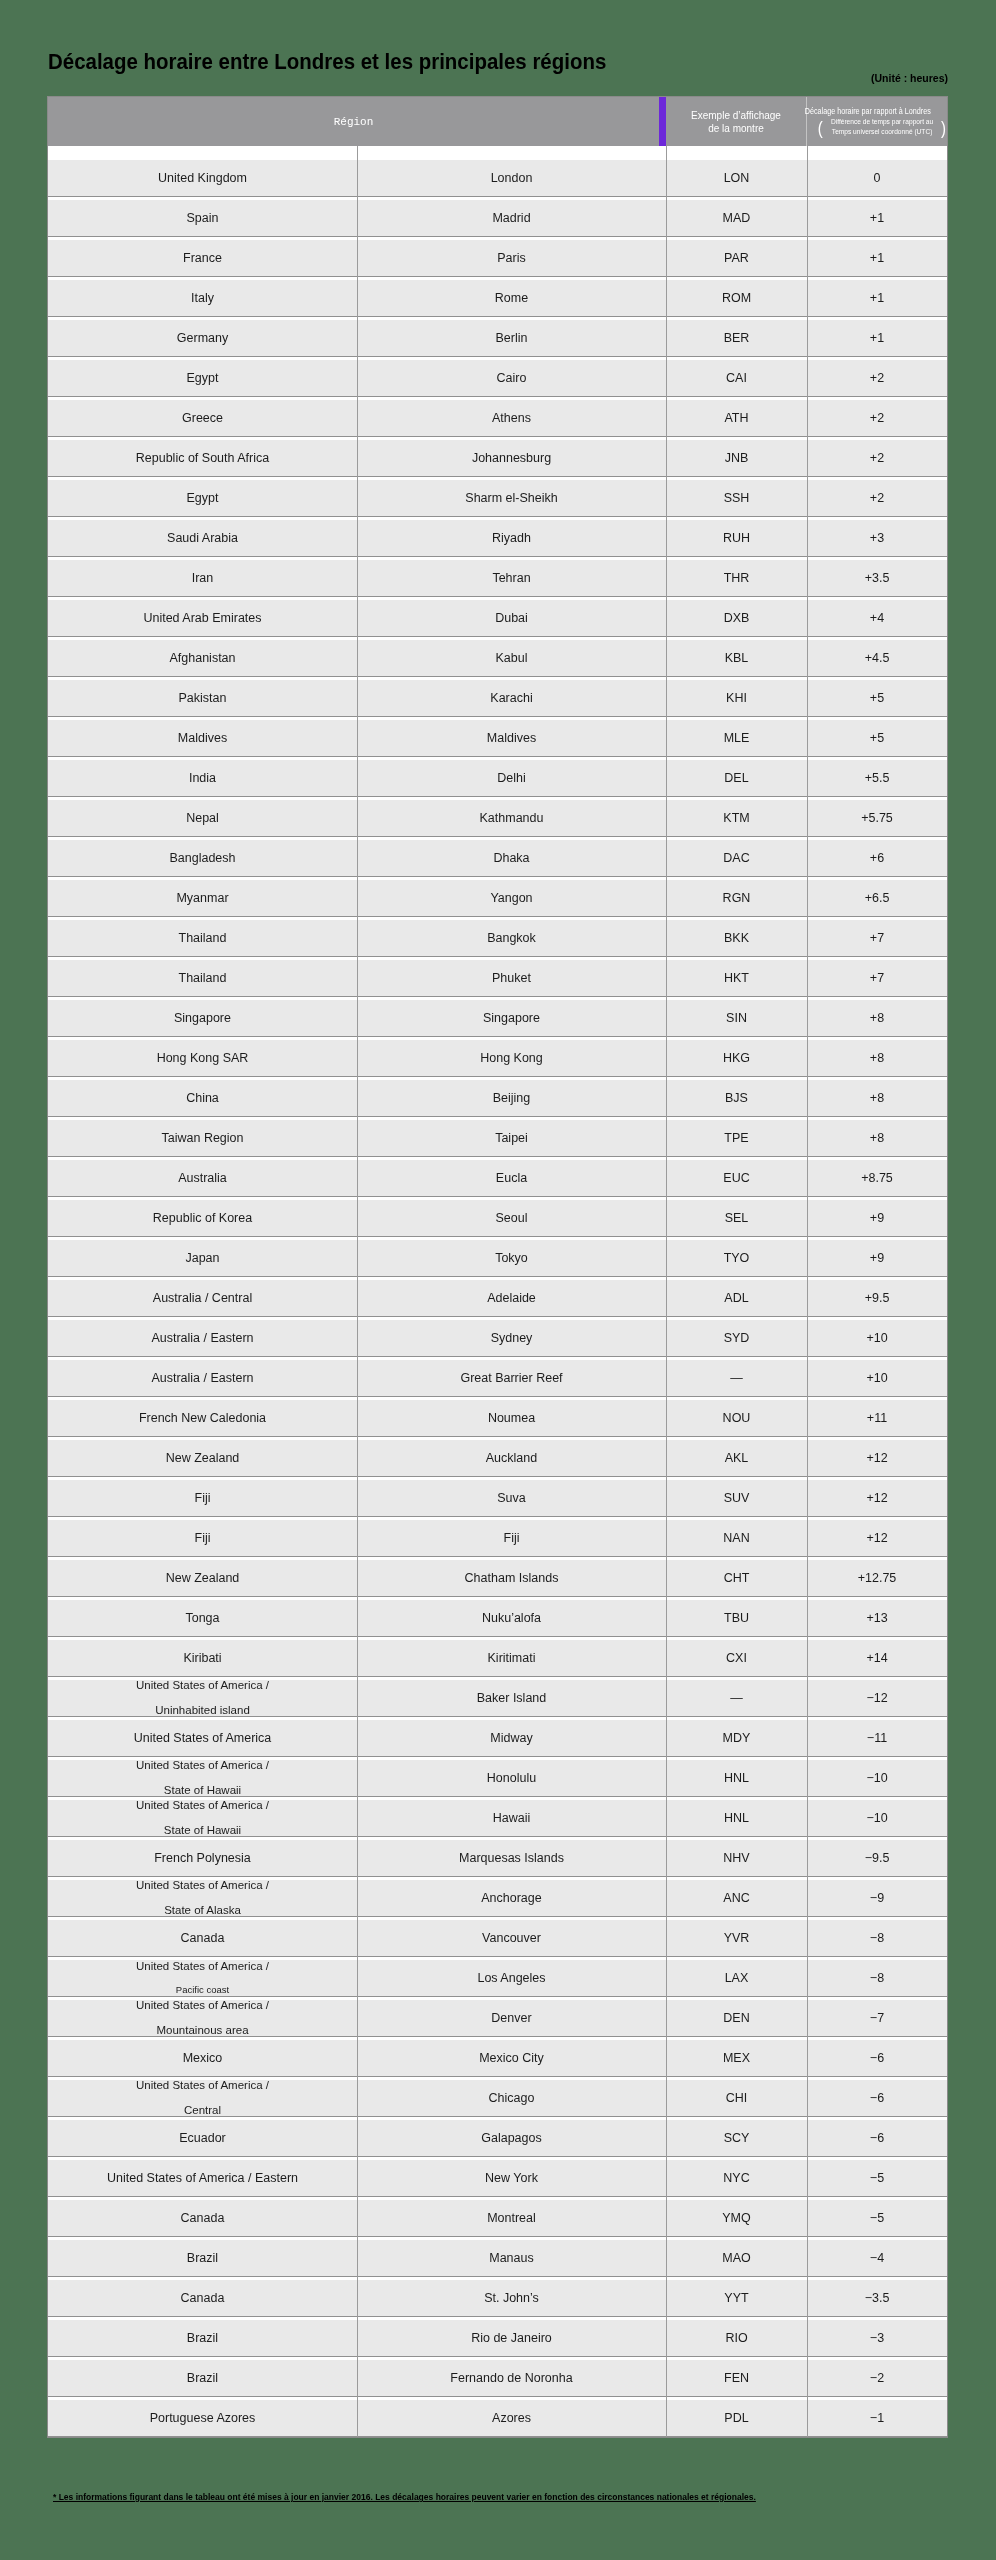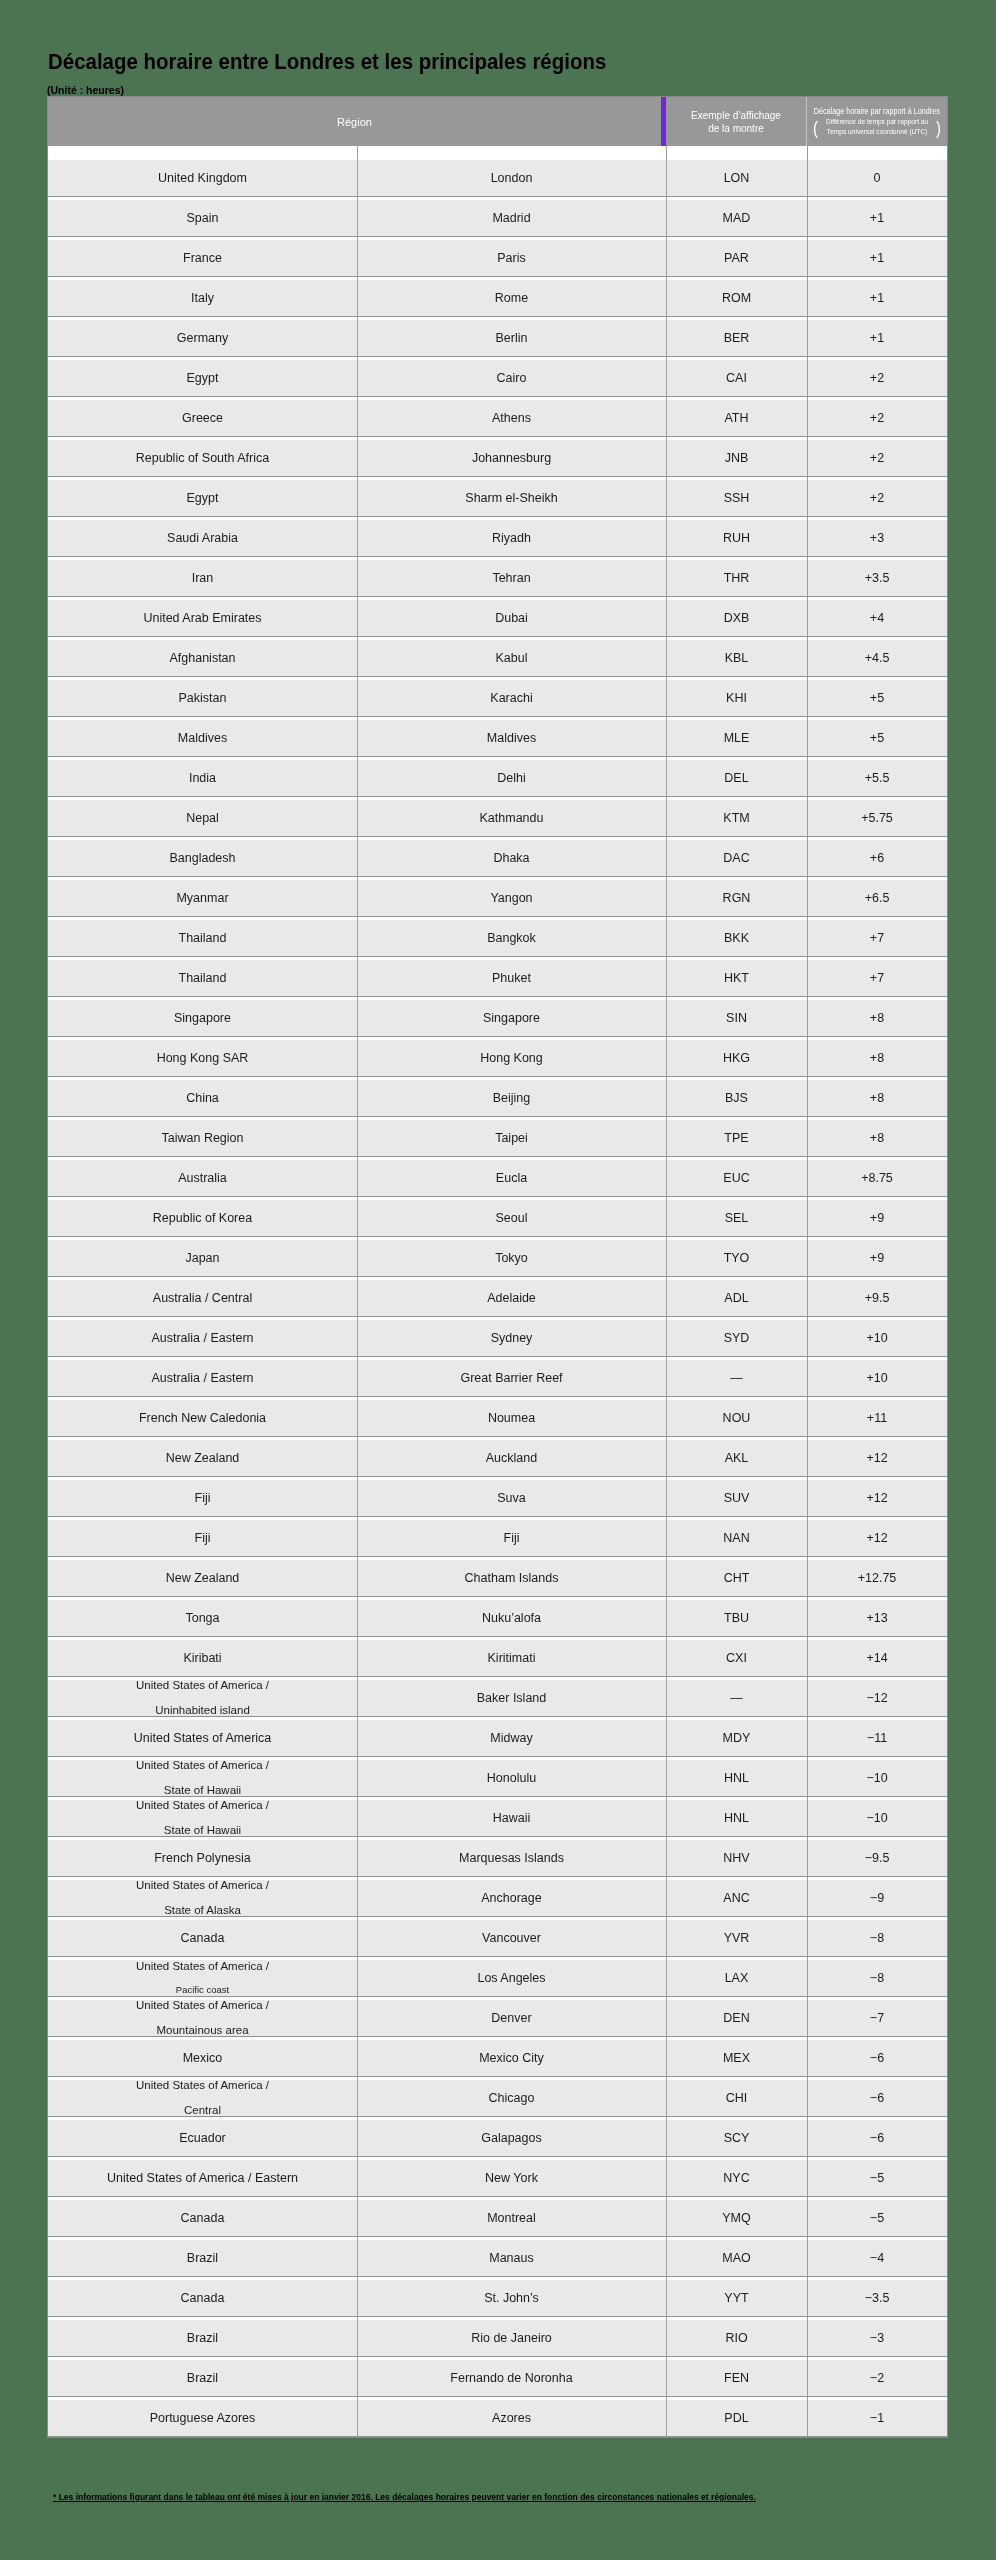--- a/index.html
+++ b/index.html
@@ -10,38 +10,38 @@
     position: relative;
     overflow: hidden;
   }
   .title {
     position: absolute; left: 48px; top: 49px;
     font-size: 22px; font-weight: bold; color: #000;
     white-space: nowrap;
     transform: scaleX(0.93); transform-origin: left top;
   }
   .unit-note {
-    position: absolute; left: 47px; top: 84px; width: 901px;
-    text-align: left; font-size: 10.5px; font-weight: bold; color: #000;
+    position: absolute; left: 47px; top: 72px; width: 901px;
+    text-align: right; font-size: 10.5px; font-weight: bold; color: #000;
   }
   .ttable { position: absolute; left: 47px; top: 96px; width: 901px; }
 
   
   .thead {
     display: flex; height: 50px; box-sizing: border-box;
     background: #98989a; color: #fff;
     border: 1px solid #8a8a8a; border-bottom: none;
   }
   .th {
     box-sizing: border-box; display: flex; flex-direction: column;
     align-items: center; justify-content: center; text-align: center;
   }
-  .th-region { width: 618px; font-size: 11px; border-right: 5px solid #6d28d9; }
+  .th-region { width: 618px; font-size: 11px; border-right: 7px solid #6d28d9; font-family: Liberation Mono, monospace; }
   .th-watch  { width: 141px; font-size: 10px; line-height: 1.3; border-right: 1px solid #c4c4c4; }
-  .th-offset { width: 140px; }
+  .th-offset { width: 140px; align-items: flex-end; }
   .th-offset-main {
     font-size: 9px; white-space: nowrap;
     transform: scaleX(0.8); transform-origin: center;
     margin-bottom: 1px;
   }
   .th-paren-row { display: flex; align-items: center; justify-content: center; }
   .bigparen { font-size: 15px; font-weight: normal; transform: scaleY(1.25); padding: 0 1px; }
   .th-paren-lines { font-size: 7.5px; line-height: 1.35; white-space: nowrap;
     transform: scaleX(0.88); transform-origin: center; }
 

